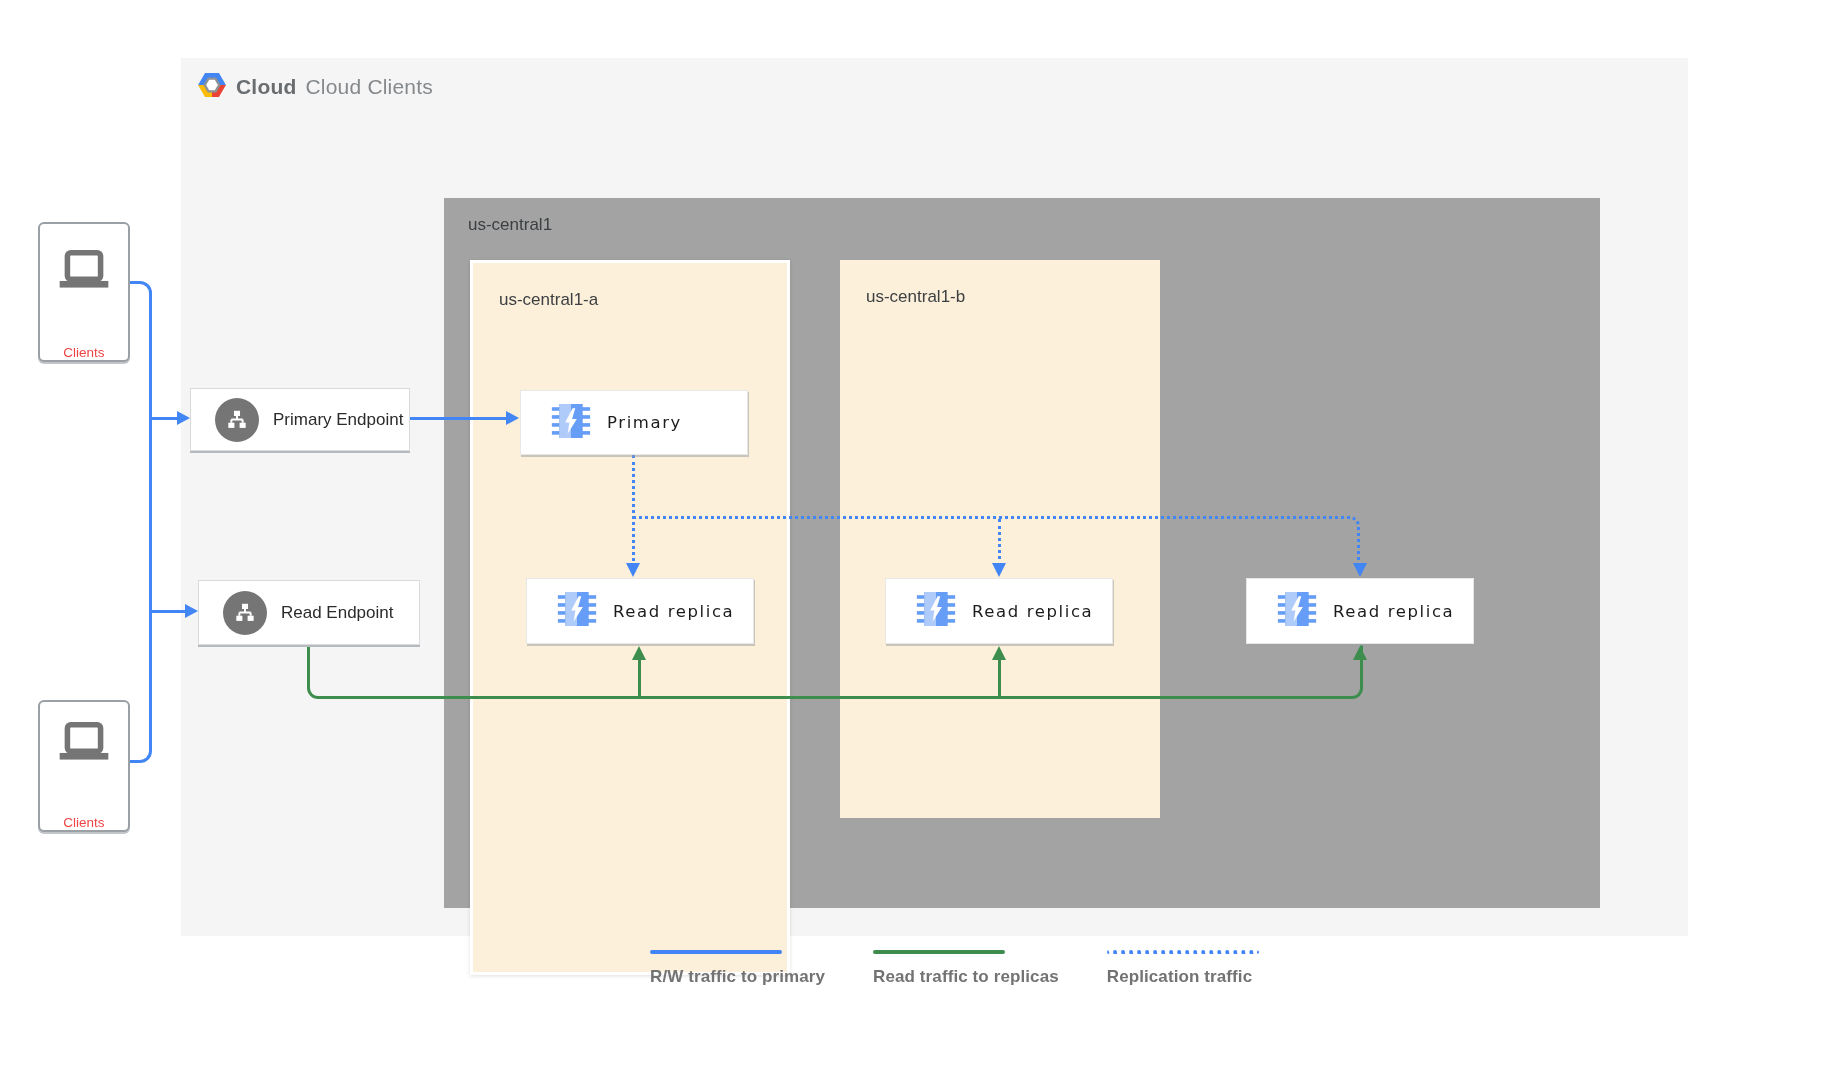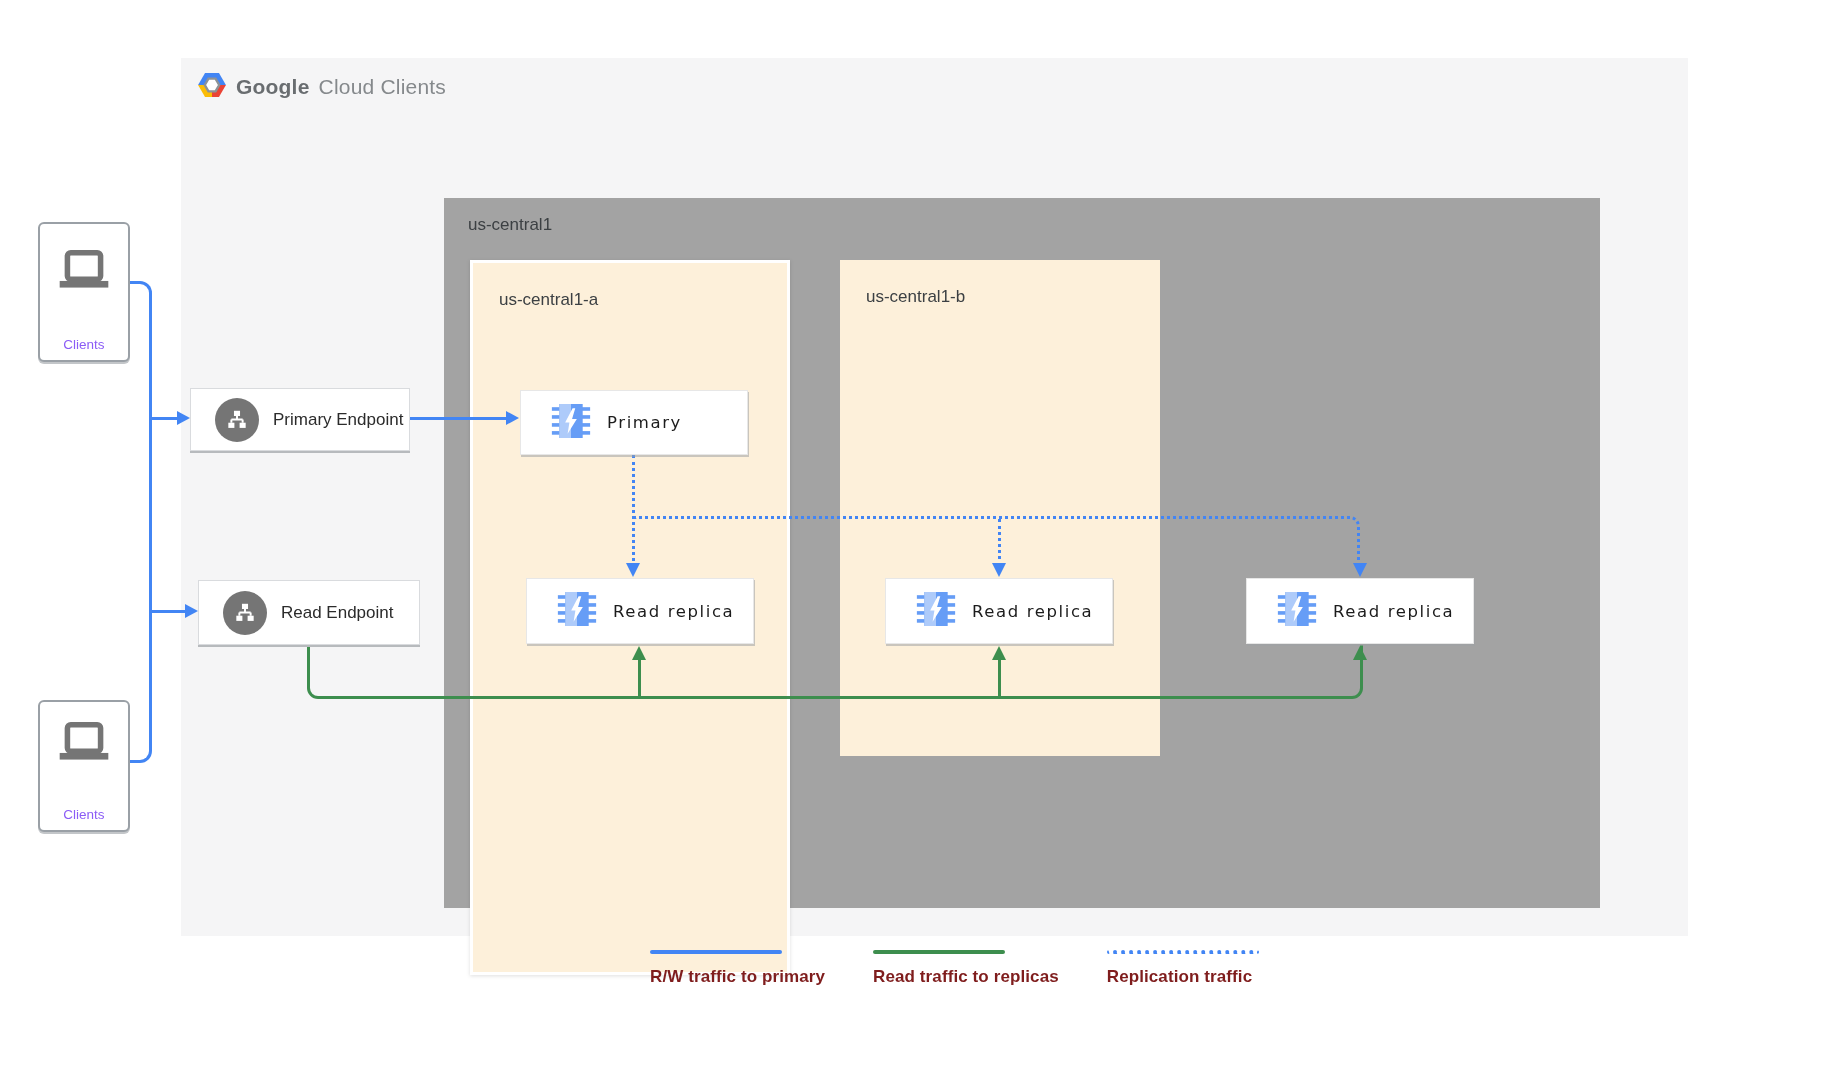--- a/index.html
+++ b/index.html
@@ -18,21 +18,21 @@
   .hm-box { position:absolute; left:582px; top:102px; width:779px; height:56px; background:#fff;
             border:1px solid #e3e5e8; box-shadow:0 2px 0 0 #b7babd; display:flex; align-items:center; padding-left:14px; }
   .hm-icon { width:38px; height:38px; border-radius:50%; background:#757575; display:flex; align-items:center; justify-content:center; flex:0 0 auto; }
   .hm-pill { width:21px; height:13px; background:#fff; border-radius:4px; display:flex; align-items:center; justify-content:center; gap:2px; }
   .hm-pill i { width:3px; height:3px; border-radius:50%; background:#757575; display:block; }
   .hm-label { margin-left:16px; font-size:17.5px; color:#212121; }
 
   
   .region { position:absolute; left:444px; top:198px; width:1156px; height:710px; background:#a3a3a3; }
   .region-label { position:absolute; left:24px; top:17px; font-size:17px; color:#3c4043; }
-  .zone { position:absolute; top:62px; width:320px; height:496px; background:#fdf0da; }
+  .zone { position:absolute; top:62px; width:320px; height:558px; background:#fdf0da; }
   .zone-label { position:absolute; left:26px; top:27px; font-size:17px; color:#3c4043; }
   .zone-a { left:26px; height:715px; border:3px solid #ffffff; box-shadow:0 1px 4px rgba(0,0,0,.13);text-align:right; }
   .zone-b { left:396px; }
   .zone-c { left:756px; }
 
   
   .node { position:absolute; background:#fff; border:1px solid #e7e7e7; box-shadow:1px 2px 0 0 rgba(158,162,166,.55);
           display:flex; align-items:center; padding-left:30px; }
   .node-label { margin-left:16px; font-family:"DejaVu Sans", sans-serif; font-size:16.5px; letter-spacing:1.6px; color:#1c1c1c; }
   .node-primary { left:520px; top:390px; width:228px; height:65px; }
@@ -46,21 +46,21 @@
   .ep-icon { width:44px; height:44px; border-radius:50%; background:#757575; display:flex; align-items:center; justify-content:center; flex:0 0 auto; }
   .ep-label { margin-left:14px; font-size:17px; color:#2b2b2b; }
   .ep-primary { left:190px; top:388px; width:220px; height:63px; }
   .ep-read { left:198px; top:580px; width:222px; height:65px;text-align:center; }
 
   
   .clients { position:absolute; width:92px; background:#fff; border:2px solid #9aa0a6; border-radius:6px;
              box-shadow:0 2px 0 0 #c3c6c9; display:flex; flex-direction:column; align-items:center; }
   .clients-top { left:38px; top:222px; height:140px; }
   .clients-bottom { left:38px; top:700px; height:132px; }
-  .clients-label { position:absolute; bottom:8px; font-size:13.5px; color:#8b5cf6; }
+  .clients-label { position:absolute; bottom:0; font-size:13.5px; color:#ef4444; }
   .clients svg { margin-top:26px; }
   .client-loop { position:absolute; left:129px; top:281px; width:23px; height:482px;
                  border-top:3px solid #4285f4; border-right:3px solid #4285f4; border-bottom:3px solid #4285f4;
                  border-top-right-radius:12px; border-bottom-right-radius:12px; }
   .hline { position:absolute; height:0; border-top:3px solid #4285f4; }
   .arrow-right { position:absolute; width:0; height:0; border-top:7px solid transparent; border-bottom:7px solid transparent; border-left:13px solid #4285f4; }
   .arrow-down { position:absolute; width:0; height:0; border-left:7px solid transparent; border-right:7px solid transparent; border-top:14px solid #4285f4; }
   .arrow-up-green { position:absolute; width:0; height:0; border-left:7px solid transparent; border-right:7px solid transparent; border-bottom:14px solid #3d8e4e; }
 
   
@@ -74,40 +74,40 @@
                 border-left:3px solid #3d8e4e; border-bottom:3px solid #3d8e4e; border-right:3px solid #3d8e4e;
                 border-bottom-left-radius:11px; border-bottom-right-radius:11px; }
   .green-v { position:absolute; width:0; height:40px; top:659px; border-left:3px solid #3d8e4e; }
 
   
   .legend { position:absolute; left:650px; top:950px; display:flex; gap:48px; }
   .legend-item { display:flex; flex-direction:column; }
   .legend-line { width:132px; height:0; border-top:4px solid #4285f4; border-radius:2px; }
   .legend-line.green { border-top-color:#3d8e4e; }
   .legend-line.dotted { border-top-style:dotted; width:152px; }
-  .legend-label { margin-top:13px; font-size:17px; font-weight:bold; color:#7f1d1d; letter-spacing:.1px; }
+  .legend-label { margin-top:13px; font-size:17px; font-weight:bold; color:#737373; letter-spacing:.1px; }
 </style>
 </head>
 <body>
 
 <div class="canvas">
 
   <div class="panel"></div>
 
   <div class="gcp-logo">
     <span>
       <svg width="30" height="30" viewBox="0 0 28 28">
         <polygon points="1,14 7.5,2.8 20.5,2.8 27,14" fill="#4285f4"></polygon>
         <polygon points="27,14 20.5,25.2 14,25.2 14,14" fill="#ea4335"></polygon>
         <polygon points="14,14 14,25.2 7.5,25.2 1,14" fill="#fbbc05"></polygon>
         <polygon points="7.3,14 10.7,8.1 17.3,8.1 20.7,14 17.3,19.9 10.7,19.9" fill="#ffffff" stroke="#8d9297" stroke-width="2.2"></polygon>
         <circle cx="14" cy="14" r="3.4" fill="#ffffff"></circle>
       </svg>
     </span>
-    <span class="word bold">Google</span>
+    <span class="word bold">Cloud</span>
     <span class="word light">Cloud Clients</span>
   </div>
 
 
   <div class="region">
     <span class="region-label">us-central1</span>
     <div class="zone zone-a">
       <span class="zone-label">us-central1-a</span>
     </div>
     <div class="zone zone-b">

